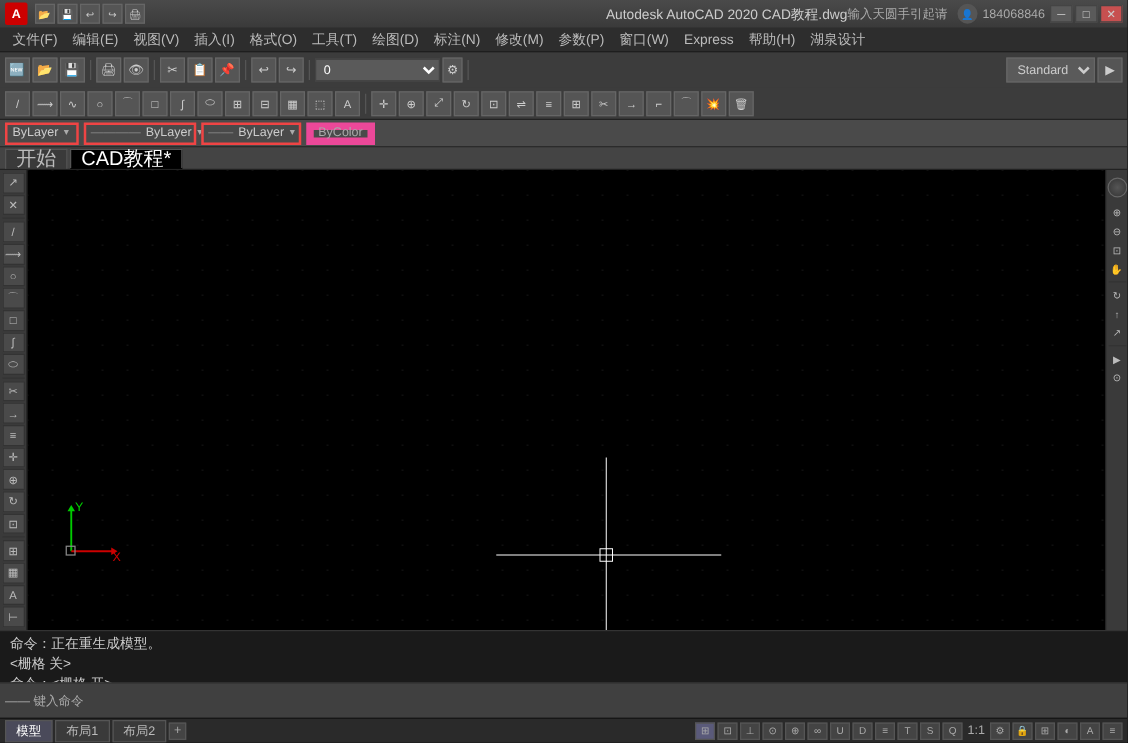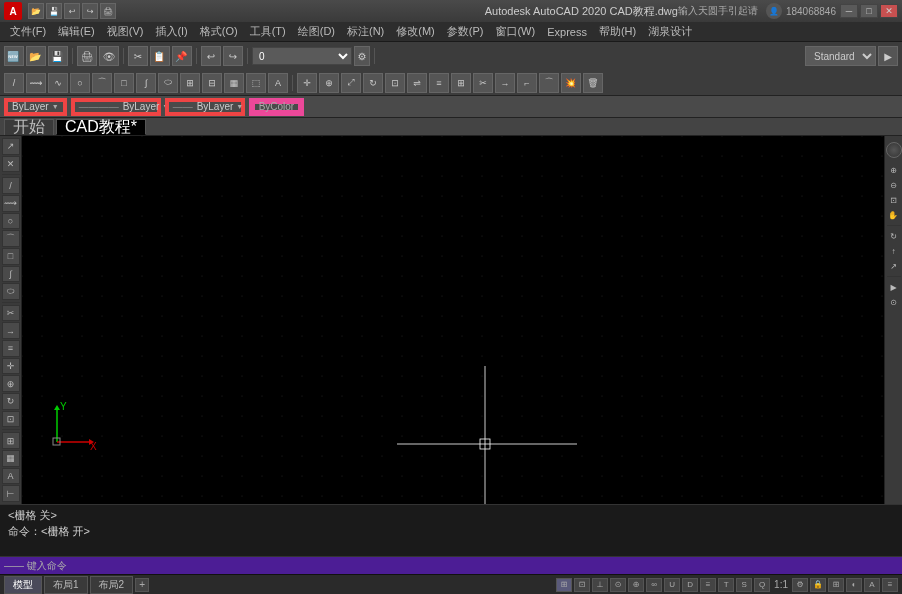--- a/index.html
+++ b/index.html
@@ -98,21 +98,21 @@
       background: #5a5a5a;
       border: 1px solid #444;
       color: #fff;
       font-size: 10px;
       padding: 0 2px;
       cursor: pointer;
     }
     .bylayer-dropdown {
       height: 18px;
       background: #4a4a4a;
-      border: 4px solid #ef4444;
+      border: 2px solid #ef4444;
       color: #ccc;
       font-size: 10px;
       display: flex; align-items: center; padding: 0 4px;
       cursor: pointer; white-space: nowrap;
       position: relative;
     }
     .bylayer-dropdown::after {
       content: '▼';
       font-size: 7px;
       margin-left: 3px;
@@ -201,22 +201,22 @@
     }
     #command-output {
       flex: 1;
       padding: 2px 8px;
       color: #ccc;
       font-size: 11px;
       line-height: 16px;
       overflow: hidden;
     }
     #command-input-row {
-      height: 18px;
-      background: #4c1d95;
+      height: 28px;
+      background: #404040;
       display: flex;
       align-items: center;
       padding: 0 4px;
       border-top: 1px solid #333;
     }
     #command-input-row .cmd-prompt {
       color: #aaa;
       font-size: 10px;
       margin-right: 4px;
     }
@@ -491,20 +491,21 @@
     <div class="rt-btn">↑</div>
     <div class="rt-btn">↗</div>
     <div style="width:14px;height:1px;background:#333;margin:2px 0;"></div>
     <div class="rt-btn">▶</div>
     <div class="rt-btn">⊙</div>
   </div>
 </div>
 
 <div id="command-area">
   <div id="command-output">
+    <div>命令：正在重生成模型。</div>
     <div>&lt;栅格 关&gt;</div>
     <div>命令：&lt;栅格 开&gt;</div>
   </div>
   <div id="command-input-row">
     <span class="cmd-prompt">——  键入命令</span>
     <input type="text" id="command-input" placeholder="" style="">
   </div>
 </div>
 
 <div id="status-bar">

